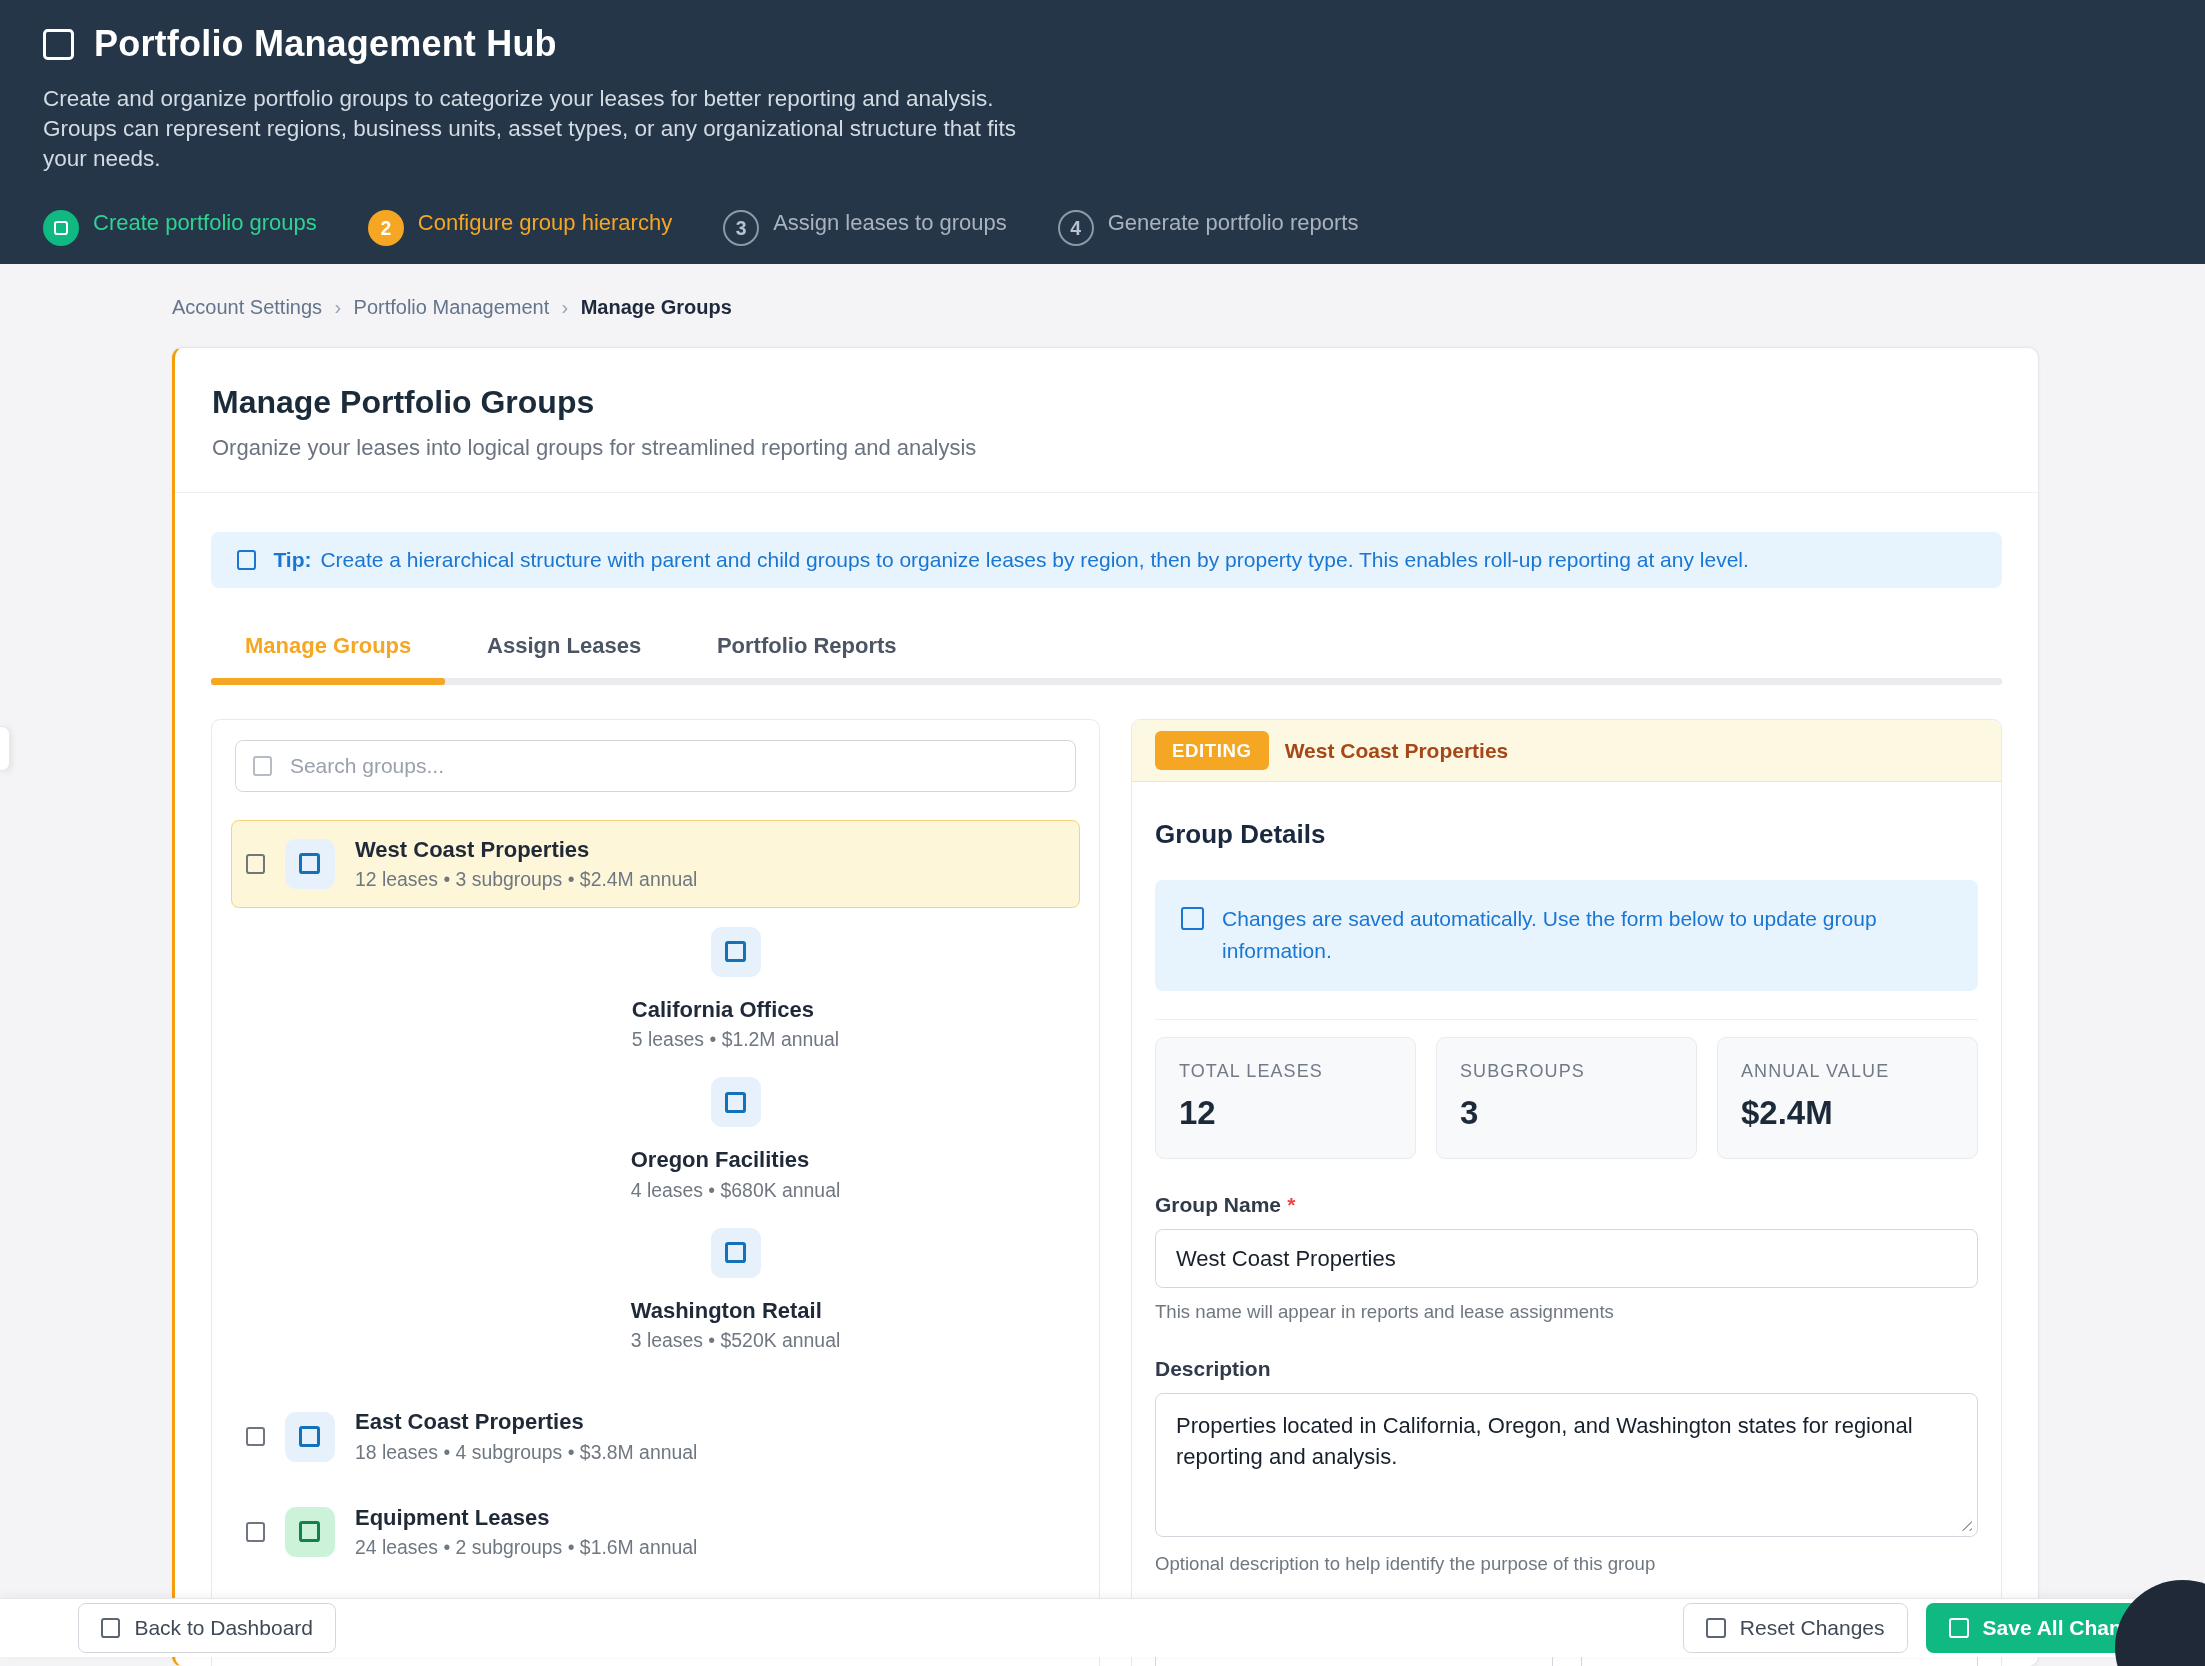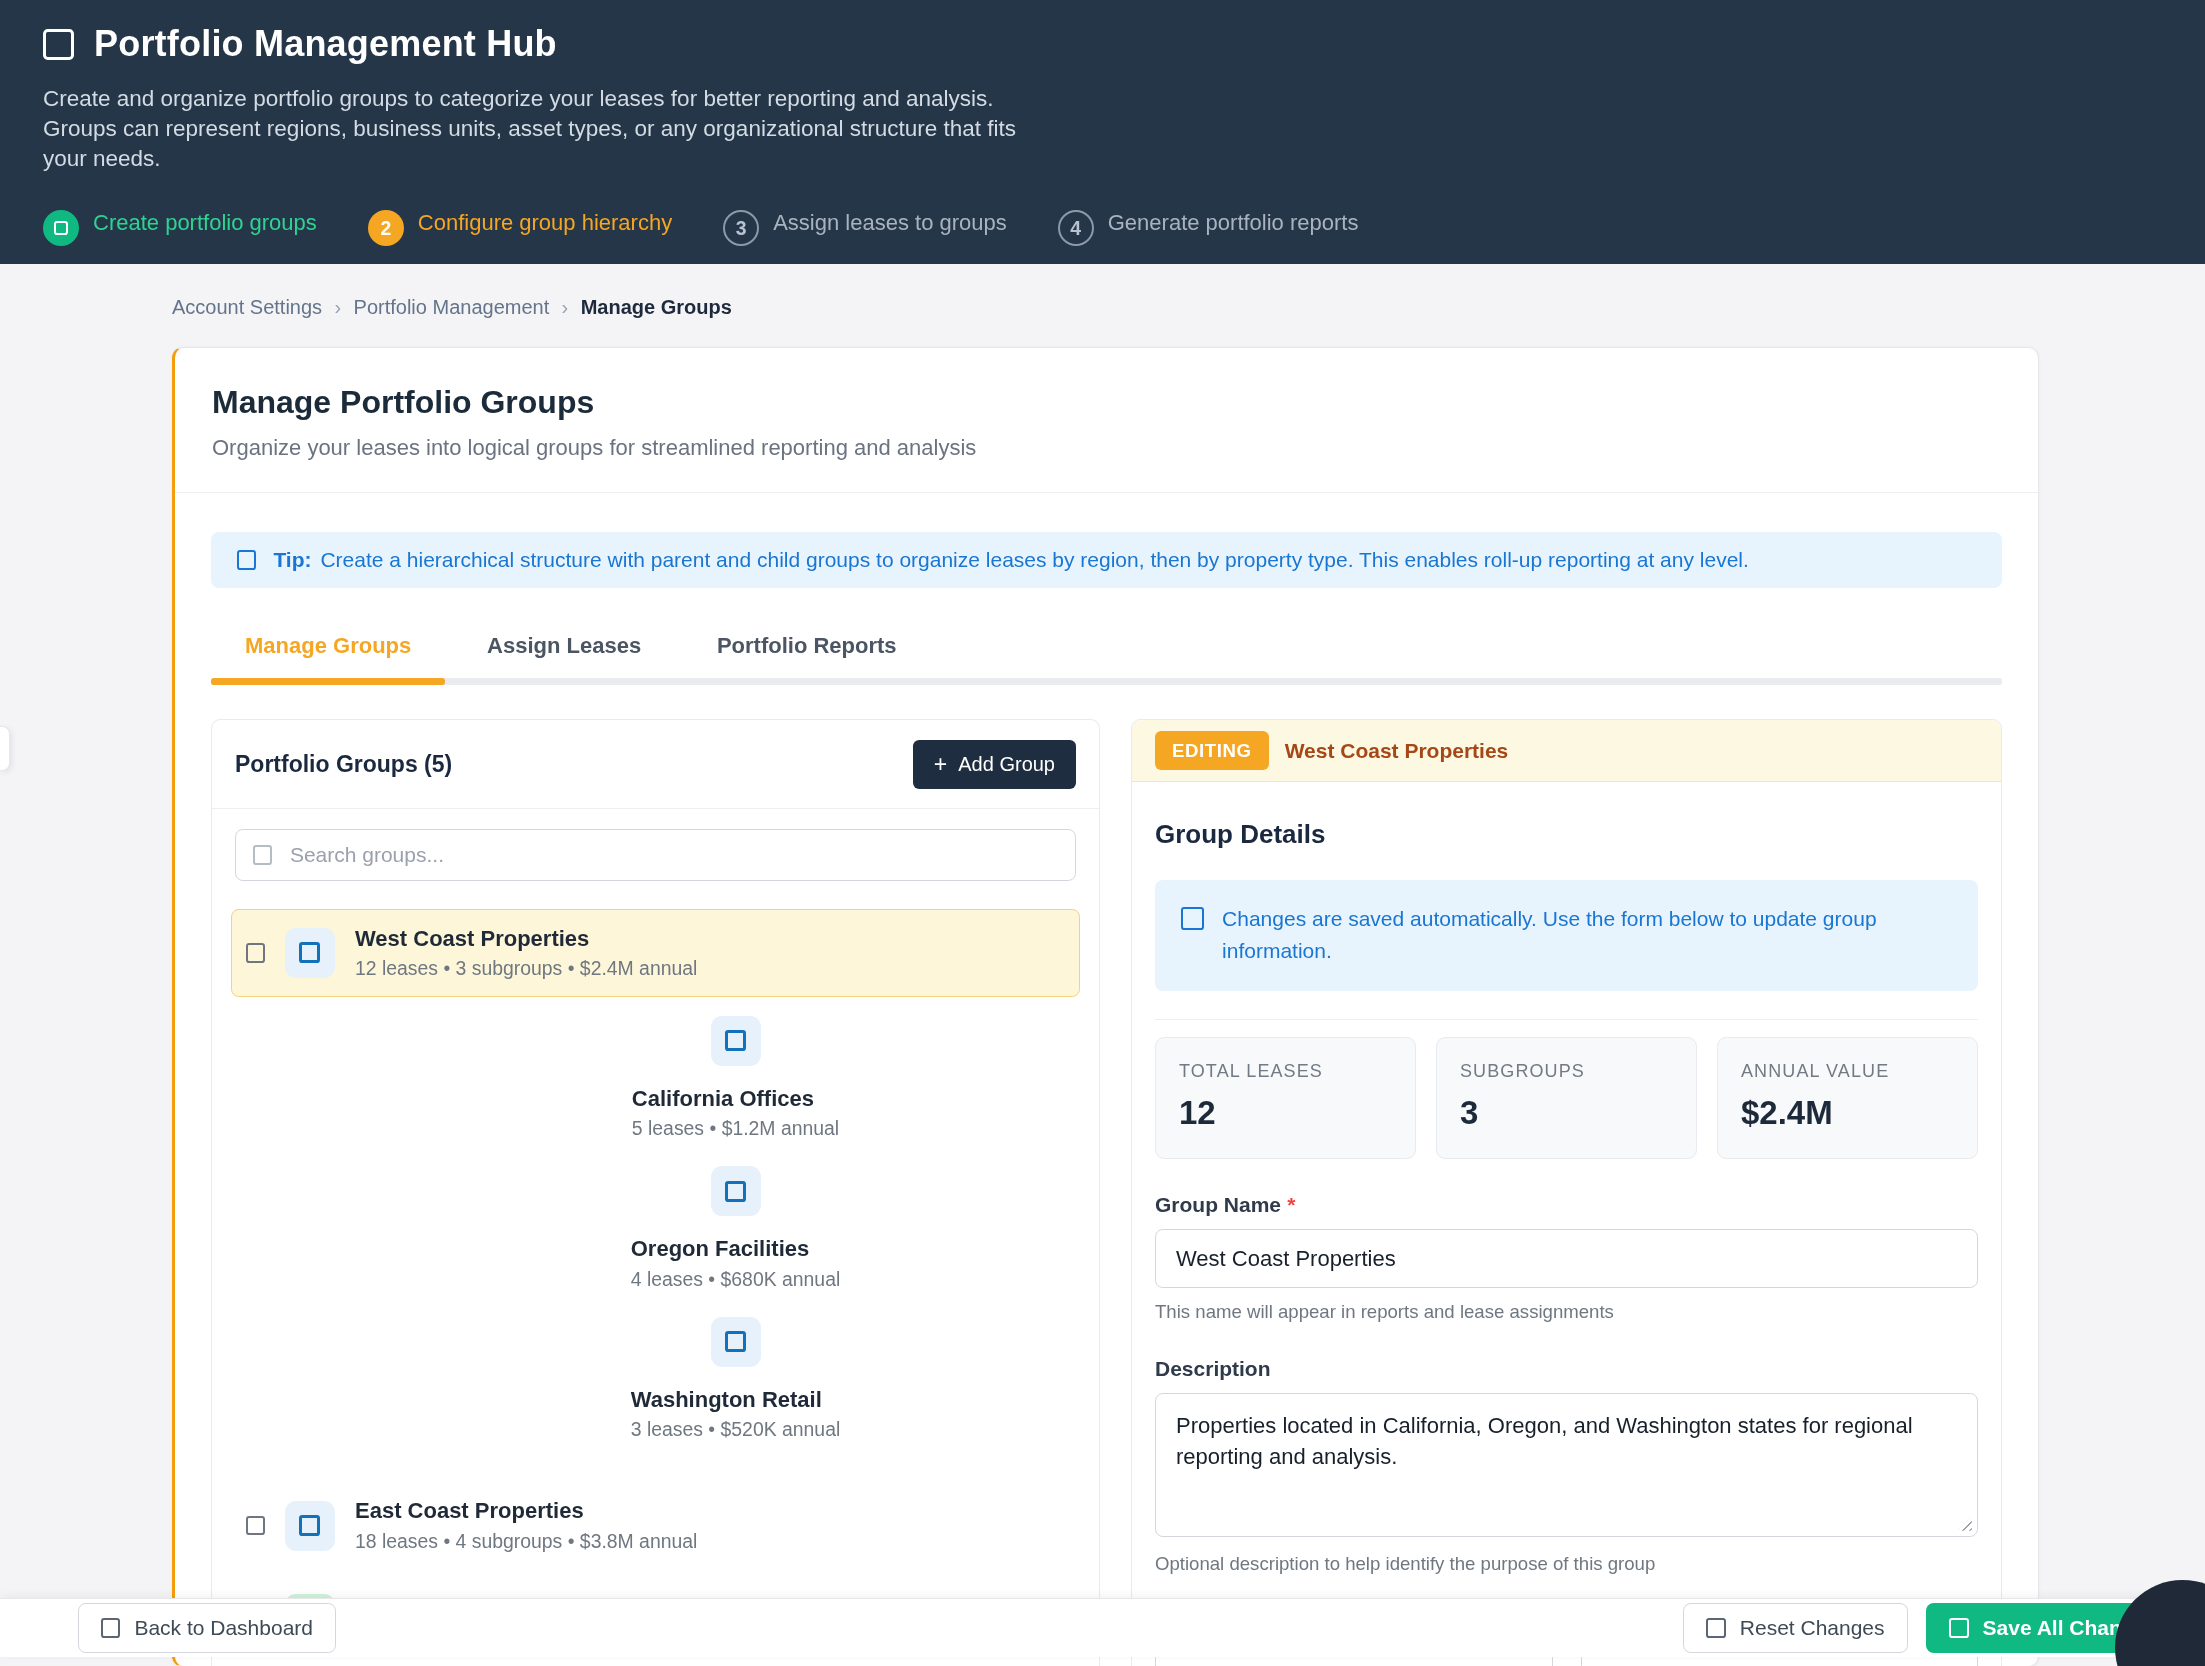--- a/index.html
+++ b/index.html
@@ -165,27 +165,20 @@
 
       <div class="tabs">
         <div class="tab active">Manage Groups</div>
         <div class="tab">Assign Leases</div>
         <div class="tab">Portfolio Reports</div>
       </div>
 
       <div class="panels">
 
         <div class="lpanel">
-          <div class="lp-head">
-            <span class="lp-title">Portfolio Groups (5)</span>
-            <button class="add-btn">
-              <span class="add-plus">+</span>
-              <span>Add Group</span>
-            </button>
-          </div>
           <div class="lp-search">
             <div class="search-box">
               <span class="sq s24"></span>
               <input type="text" placeholder="Search groups..." style="">
             </div>
           </div>
 
           <div class="glist">
 
             <div class="grow-head selected mt28">
@@ -237,20 +230,24 @@
                 <div class="gname">East Coast Properties</div>
                 <div class="gmeta">18 leases • 4 subgroups • $3.8M annual</div>
               </div>
             </div>
 
             <div class="grow-head mt10">
               <span class="sq s24 chev"></span>
               <span class="tile green">
                   <span class="sq s26"></span>
                 </span>
+              <div>
+                <div class="gname">Equipment Leases</div>
+                <div class="gmeta">24 leases • 2 subgroups • $1.6M annual</div>
+              </div>
             </div>
 
             <div class="grow-head mt10">
               <span class="chev-space"></span>
               <span class="tile amber">
                   <span class="sq s26"></span>
                 </span>
               <div>
                 <div class="gname">Corporate Headquarters</div>
                 <div class="gmeta">2 leases • $890K annual</div>

